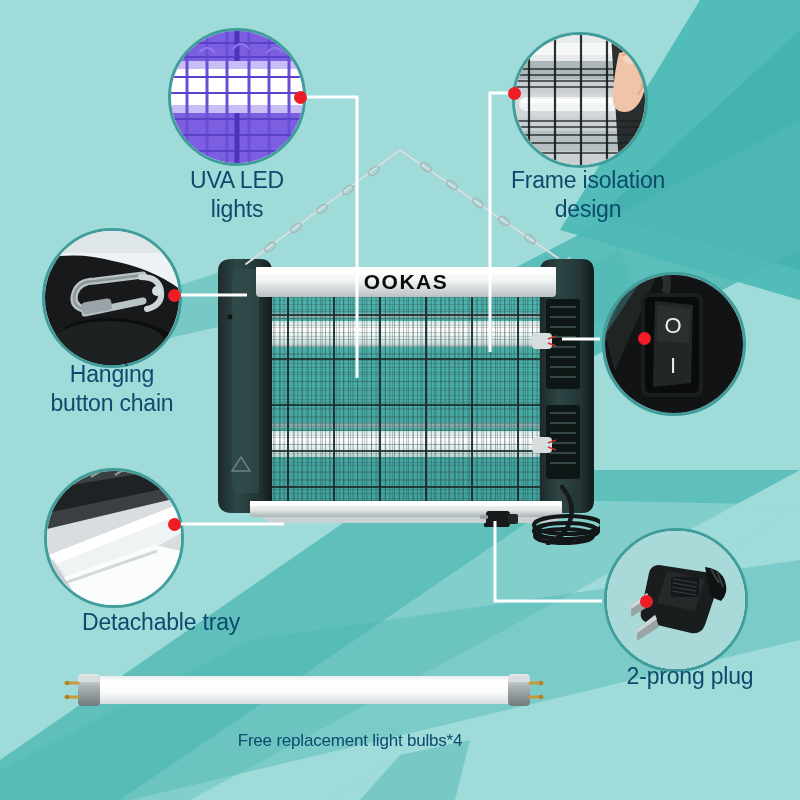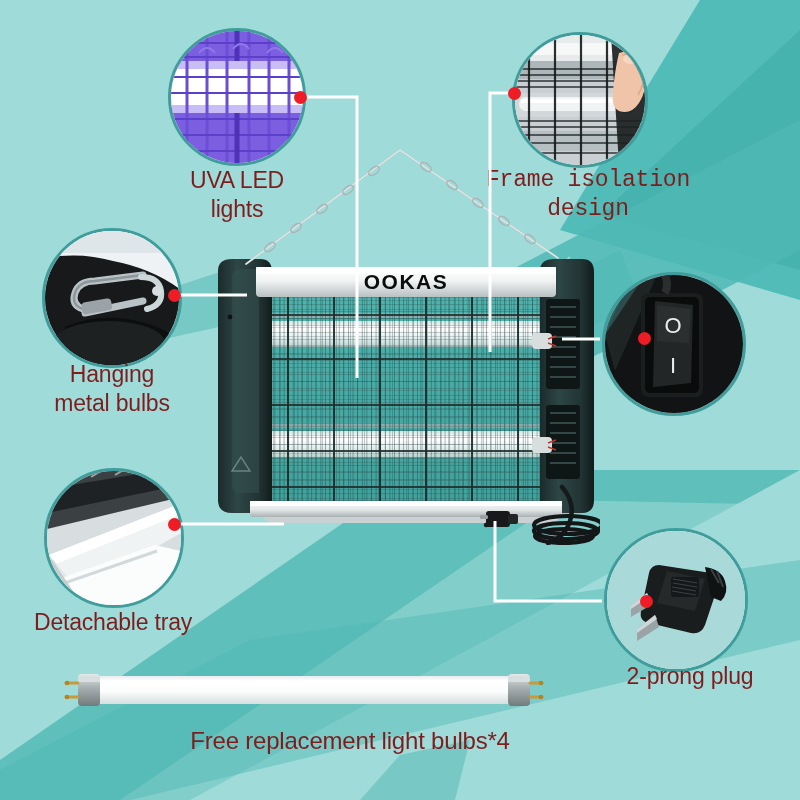--- a/index.html
+++ b/index.html
@@ -10,28 +10,28 @@
   }
   #stage {
     position: relative;
     width: 800px; height: 800px;
     background: #9fdbd9;
     overflow: hidden;
   }
   .bg-layer { position: absolute; inset: 0; }
   .label {
     position: absolute;
-    color: #7f1d1d;
+    color: #0c4a6e;
     font-size: 23px;
     line-height: 29px;
     text-align: center;
     white-space: pre-line;
     letter-spacing: -0.2px;
   }
-  .label.left-align { text-align: left; }
+  .label.left-align { text-align: left; margin-left: 48px; }
   .circle {
     position: absolute;
     border-radius: 50%;
     overflow: hidden;
     border: 3px solid #3f9e9c;
     background: #dfe8ee;
   }
   .dot {
     position: absolute;
     width: 13px; height: 13px;
@@ -312,21 +312,21 @@
       </g>
 
       <path d="M 96 0 L 130 0 L 130 130 L 104 130 Z" fill="#1b1f20" opacity="0.92"></path>
 
       <path d="M 104 18 q 22 -6 26 14 q 3 22 -6 36 q -8 12 -20 8 q -8 -4 -6 -20 q 2 -22 6 -38 z" fill="#f0c4a8"></path>
       <path d="M 107 20 q 18 -4 21 12 q 2 18 -5 28" fill="none" stroke="#d9a98d" stroke-width="1.6"></path>
       <ellipse cx="116" cy="24" rx="8" ry="5" fill="#f6d6c2"></ellipse>
     </svg>
   </div>
   <div class="dot" style="left:508px; top:87px;"></div>
-  <div class="label" style="left:468px; top:166px; width:240px;font-family:Liberation Mono, monospace;">Frame isolation
+  <div class="label" style="left:468px; top:166px; width:240px;">Frame isolation
 design</div>
 
   <div class="circle" style="left:42px; top:228px; width:140px; height:140px;">
     <svg width="134" height="134" viewBox="0 0 134 134">
       <rect width="134" height="134" fill="#eef2f4"></rect>
       <rect y="0" width="134" height="22" fill="#dfe6e9"></rect>
 
       <path d="M -6 28 q 40 -8 74 2 q 42 8 72 32 l 0 78 l -146 0 z" fill="#17191a"></path>
       <path d="M 20 96 q 36 -16 80 -4 q 22 6 40 22 l 0 20 l -120 0 z" fill="#0c0e0f"></path>
       <ellipse cx="64" cy="112" rx="56" ry="22" fill="#1d2122"></ellipse>
@@ -338,21 +338,21 @@
       <g fill="none" stroke="#8d9699" stroke-width="2.4">
         <path d="M 38 78 q -12 -4 -8 -16 q 4 -12 20 -12 l 48 -6"></path>
       </g>
       <path d="M 96 46 q 18 0 20 14 q 2 14 -14 18" fill="none" stroke="#cdd6d9" stroke-width="6" stroke-linecap="round"></path>
       <rect x="36" y="72" width="30" height="12" rx="4" fill="#9aa3a7" transform="rotate(-10 36 72)"></rect>
       <circle cx="112" cy="60" r="5" fill="#d7dee1"></circle>
     </svg>
   </div>
   <div class="dot" style="left:168px; top:289px;"></div>
   <div class="label" style="left:10px; top:360px; width:204px;">Hanging
-metal bulbs</div>
+button chain</div>
 
   <div class="circle" style="left:602px; top:272px; width:144px; height:144px;">
     <svg width="138" height="138" viewBox="0 0 138 138">
       <rect width="138" height="138" fill="#111314"></rect>
       <path d="M 0 0 L 40 0 L 0 60 Z" fill="#3fa8a4" opacity="0.55"></path>
       <path d="M 0 60 L 26 0 L 52 0 L 10 96 Z" fill="#2e3536" opacity="0.5"></path>
 
       <rect x="36" y="18" width="62" height="104" rx="7" fill="#1b1e1f"></rect>
       <rect x="40" y="22" width="54" height="96" rx="5" fill="#0a0c0c"></rect>
 
@@ -451,15 +451,15 @@
     <rect x="450" y="6" width="22" height="32" rx="4" fill="url(#capg)"></rect>
     <rect x="450" y="10" width="22" height="4" fill="#d8dfe0"></rect>
     <g stroke="#c89a3c" stroke-width="3" stroke-linecap="round">
       <line x1="472" y1="15" x2="484" y2="15"></line>
       <line x1="472" y1="29" x2="484" y2="29"></line>
     </g>
     <circle cx="483" cy="15" r="2.3" fill="#b08527"></circle>
     <circle cx="483" cy="29" r="2.3" fill="#b08527"></circle>
   </svg>
 
-  <div class="label" style="left:100px; top:726px; width:500px; font-size:24px;">Free replacement light bulbs*4</div>
+  <div class="label" style="left:100px; top:726px; width:500px; font-size:17px;">Free replacement light bulbs*4</div>
 
 </div>
 
 </body></html>

